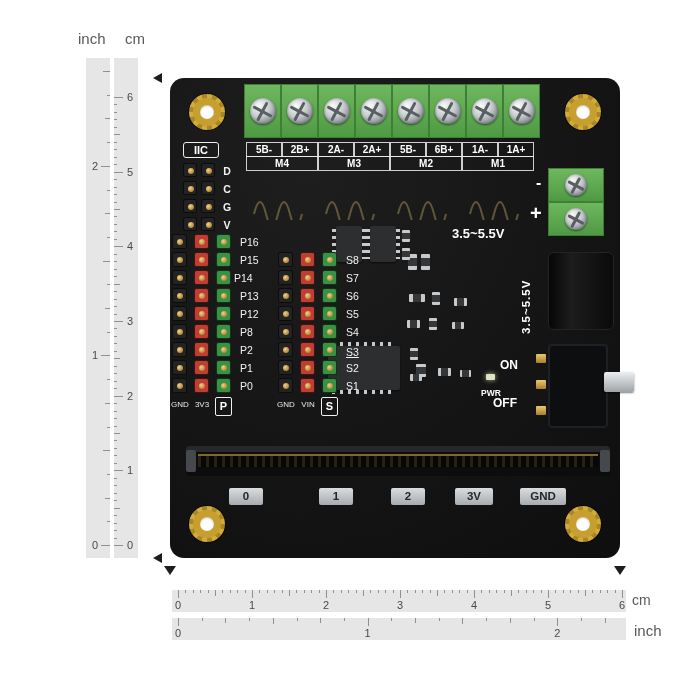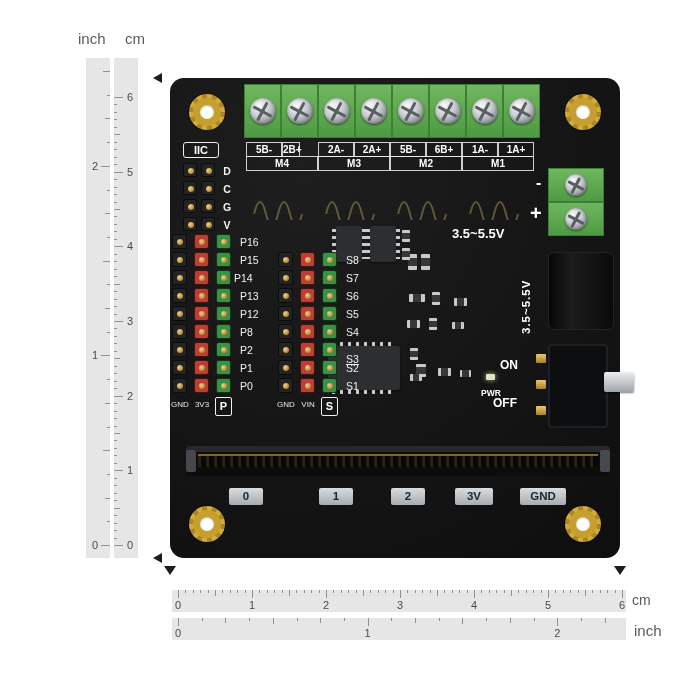--- a/index.html
+++ b/index.html
@@ -322,21 +322,21 @@
         <div class="tcell" style="left: 185px; top: 0px; width: 37px; height: 54px;"></div>
         <div class="screw" style="left: 190.5px; top: 14px;"></div>
         <div class="tcell" style="left: 222px; top: 0px; width: 37px; height: 54px;"></div>
         <div class="screw" style="left: 227.5px; top: 14px;"></div>
         <div class="tcell" style="left: 259px; top: 0px; width: 37px; height: 54px;"></div>
         <div class="screw" style="left: 264.5px; top: 14px;"></div>
       </div>
 
     <div id="motor-labels" class="abs" style="left:76px;top:64px;width:288px;height:30px;">
         <div class="mcell" style="left: 0px; top: 0px; width: 36px;">5B-</div>
-        <div class="mcell" style="left: 36px; top: 0px; width: 18px;">2B+</div>
+        <div class="mcell" style="left: 36px; top: 0px; width: 36px;">2B+</div>
         <div class="mcell" style="left: 72px; top: 0px; width: 36px;">2A-</div>
         <div class="mcell" style="left: 108px; top: 0px; width: 36px;">2A+</div>
         <div class="mcell" style="left: 144px; top: 0px; width: 36px;">5B-</div>
         <div class="mcell" style="left: 180px; top: 0px; width: 36px;">6B+</div>
         <div class="mcell" style="left: 216px; top: 0px; width: 36px;">1A-</div>
         <div class="mcell" style="left: 252px; top: 0px; width: 36px;">1A+</div>
         <div class="mcell" style="left: 0px; top: 14px; width: 72px;">M4</div>
         <div class="mcell" style="left: 72px; top: 14px; width: 72px;">M3</div>
         <div class="mcell" style="left: 144px; top: 14px; width: 72px;">M2</div>
         <div class="mcell" style="left: 216px; top: 14px; width: 72px;">M1</div>
@@ -477,21 +477,21 @@
       <div class="pin pr" style="left: 130px; top: 228px;"></div>
       <div class="pin pg" style="left: 152px; top: 228px;"></div>
       <div class="hlabel" style="left: 176px; top: 230px;">S5</div>
       <div class="pin pk" style="left: 108px; top: 246px;"></div>
       <div class="pin pr" style="left: 130px; top: 246px;"></div>
       <div class="pin pg" style="left: 152px; top: 246px;"></div>
       <div class="hlabel" style="left: 176px; top: 248px;">S4</div>
       <div class="pin pk" style="left: 108px; top: 264px;"></div>
       <div class="pin pr" style="left: 130px; top: 264px;"></div>
       <div class="pin pg" style="left: 152px; top: 264px;"></div>
-      <div class="hlabel" style="left: 176px; top: 275px; text-decoration: underline;">S3</div>
+      <div class="hlabel" style="left: 176px; top: 268px; text-decoration: underline;">S3</div>
       <div class="pin pk" style="left: 108px; top: 282px;"></div>
       <div class="pin pr" style="left: 130px; top: 282px;"></div>
       <div class="pin pg" style="left: 152px; top: 282px;"></div>
       <div class="hlabel" style="left: 176px; top: 284px;">S2</div>
       <div class="pin pk" style="left: 108px; top: 300px;"></div>
       <div class="pin pr" style="left: 130px; top: 300px;"></div>
       <div class="pin pg" style="left: 152px; top: 300px;"></div>
       <div class="hlabel" style="left: 176px; top: 302px;">S1</div>
       <div class="comp v" style="left: 238px; top: 176px; width: 9px; height: 16px;"></div>
       <div class="comp v" style="left: 251px; top: 176px; width: 9px; height: 16px;"></div>

